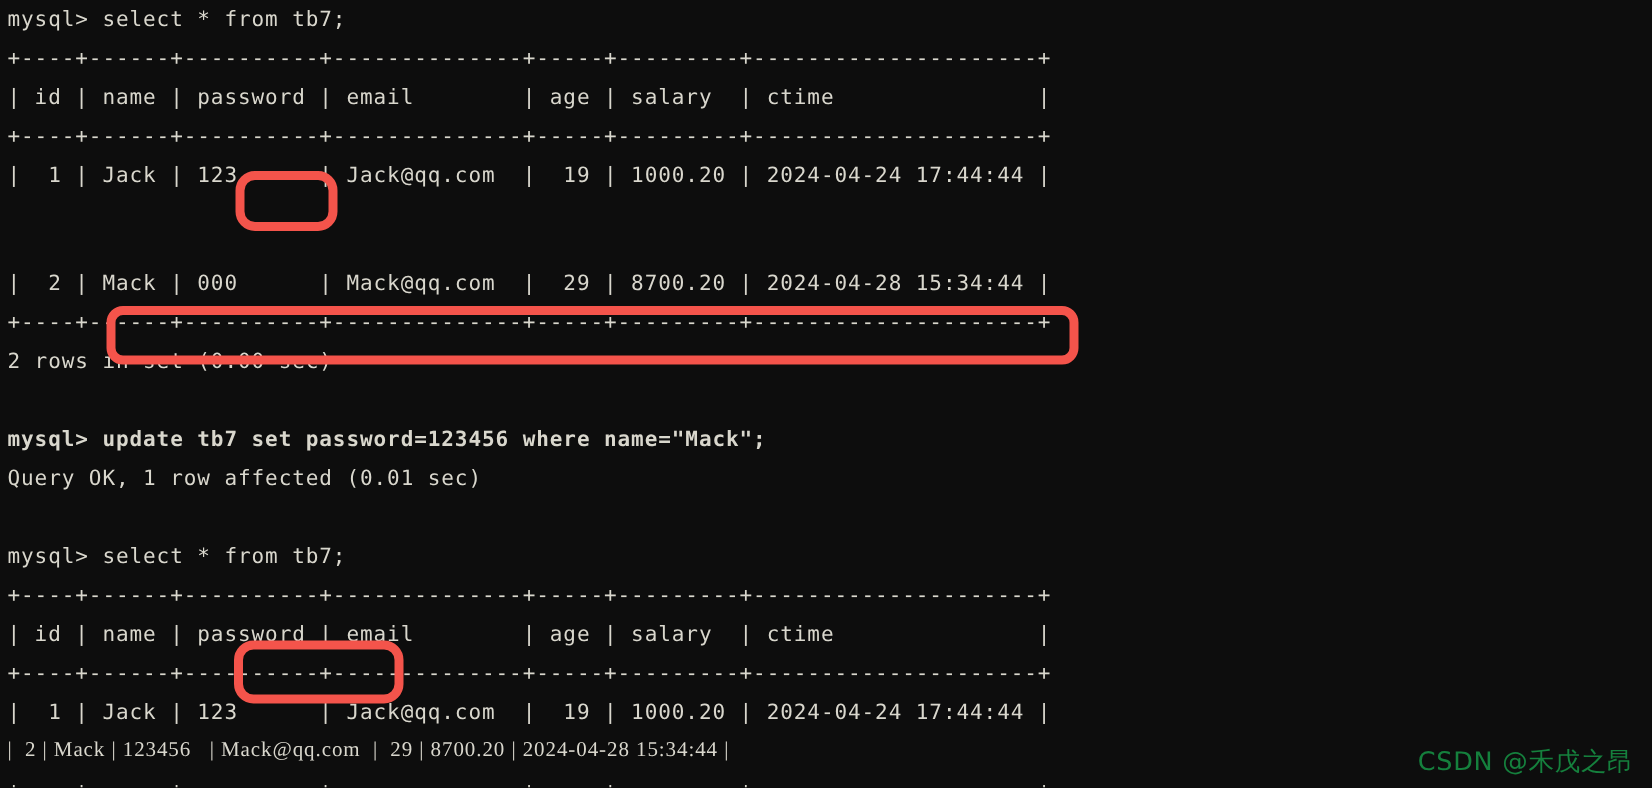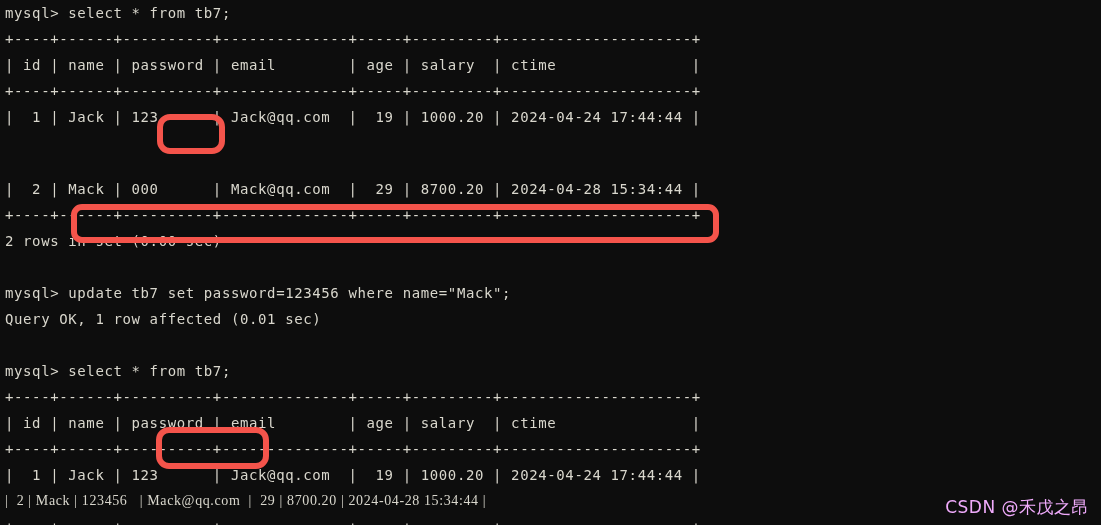--- a/index.html
+++ b/index.html
@@ -63,21 +63,21 @@
   #hl-new-password {
     left: 156px;
     top: 427px;
     width: 113px;
     height: 42px;
   }
   #watermark {
     position: absolute;
     right: 12px;
     bottom: 6px;
-    color: #f0abfc;
+    color: #15803d;
     font-size: 17px;
     font-family: "DejaVu Sans", "Liberation Sans", sans-serif;
     letter-spacing: 0.5px;
     white-space: pre;
   }
 </style>
 </head>
 <body>
 
 <div id="screen">
@@ -85,21 +85,21 @@
   <div id="terminal">
     <div class="line" style="letter-spacing: 0.609px;">mysql&gt; select * from tb7;</div>
     <div class="line" style="letter-spacing: 0.609px;">+----+------+----------+--------------+-----+---------+---------------------+</div>
     <div class="line" style="letter-spacing: 0.609px;">| id | name | password | email        | age | salary  | ctime               |</div>
     <div class="line" style="letter-spacing: 0.609px;">+----+------+----------+--------------+-----+---------+---------------------+</div>
     <div class="line" style="letter-spacing: 0.609px;">|  1 | Jack | 123      | Jack@qq.com  |  19 | 1000.20 | 2024-04-24 17:44:44 |</div>
     <div class="line" style="letter-spacing: 0.609px; margin-top: 46px;">|  2 | Mack | 000      | Mack@qq.com  |  29 | 8700.20 | 2024-04-28 15:34:44 |</div>
     <div class="line" style="letter-spacing: 0.609px;">+----+------+----------+--------------+-----+---------+---------------------+</div>
     <div class="line" style="letter-spacing: 0.609px;">2 rows in set (0.00 sec)</div>
     <div class="line blank" style="letter-spacing: 0.609px;"> </div>
-    <div class="line" style="letter-spacing: 0.609px;">mysql&gt; update tb7 set password=123456 where name="Mack";</div>
+    <div class="line" style="letter-spacing: 0.609px; font-weight: bold;">mysql&gt; update tb7 set password=123456 where name="Mack";</div>
     <div class="line" style="letter-spacing: 0.609px;">Query OK, 1 row affected (0.01 sec)</div>
     <div class="line blank" style="letter-spacing: 0.609px;"> </div>
     <div class="line" style="letter-spacing: 0.609px;">mysql&gt; select * from tb7;</div>
     <div class="line" style="letter-spacing: 0.609px;">+----+------+----------+--------------+-----+---------+---------------------+</div>
     <div class="line" style="letter-spacing: 0.609px;">| id | name | password | email        | age | salary  | ctime               |</div>
     <div class="line" style="letter-spacing: 0.609px;">+----+------+----------+--------------+-----+---------+---------------------+</div>
     <div class="line" style="letter-spacing: 0.609px;">|  1 | Jack | 123      | Jack@qq.com  |  19 | 1000.20 | 2024-04-24 17:44:44 |</div>
     <div class="line" style="letter-spacing: 0.609px; font-family: Liberation Serif, serif;">|  2 | Mack | 123456   | Mack@qq.com  |  29 | 8700.20 | 2024-04-28 15:34:44 |</div>
     <div class="line" style="letter-spacing: 0.609px;">+----+------+----------+--------------+-----+---------+---------------------+</div>
     <div class="line" style="letter-spacing: 0.609px;">2 rows in set (0.00 sec)</div>

